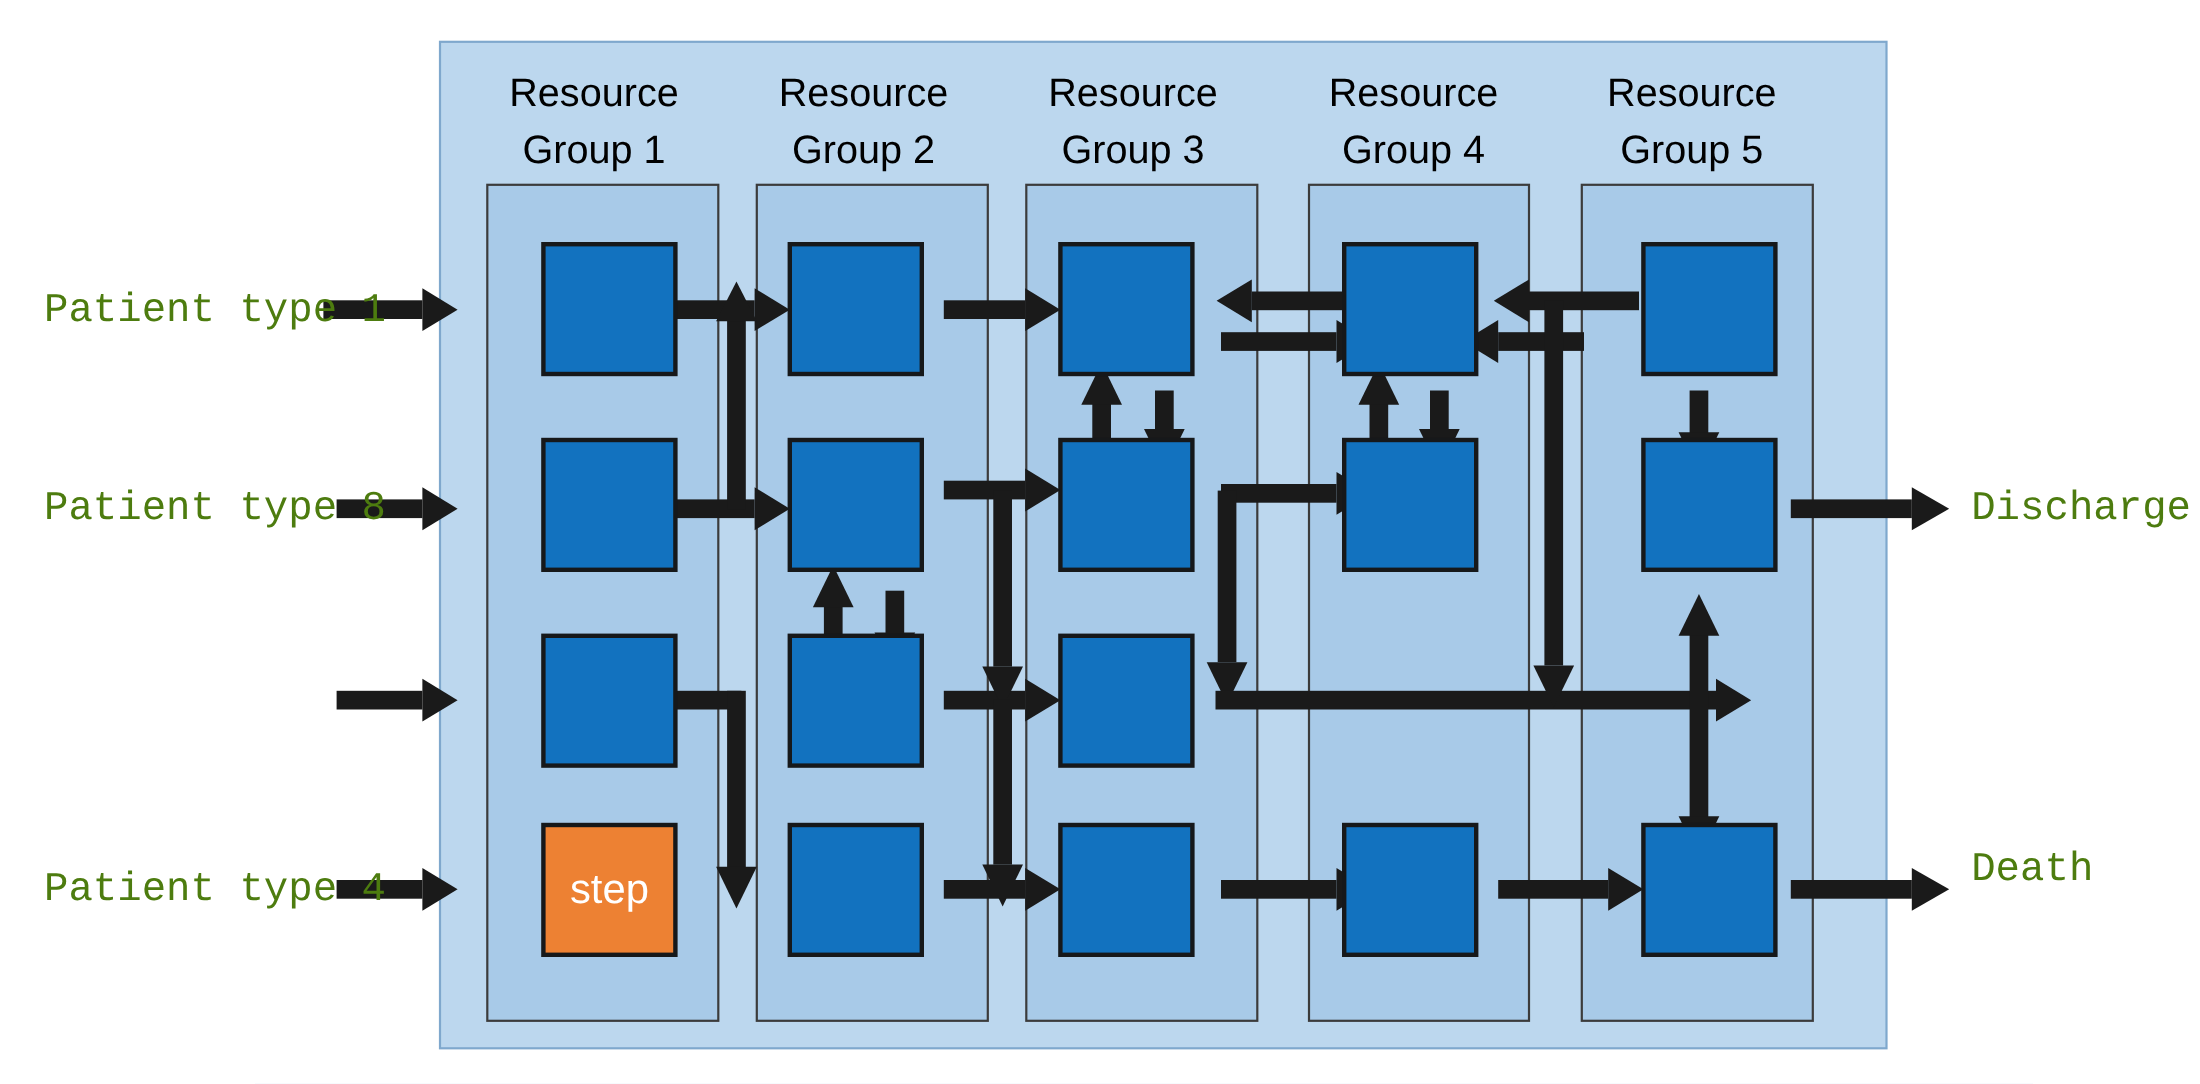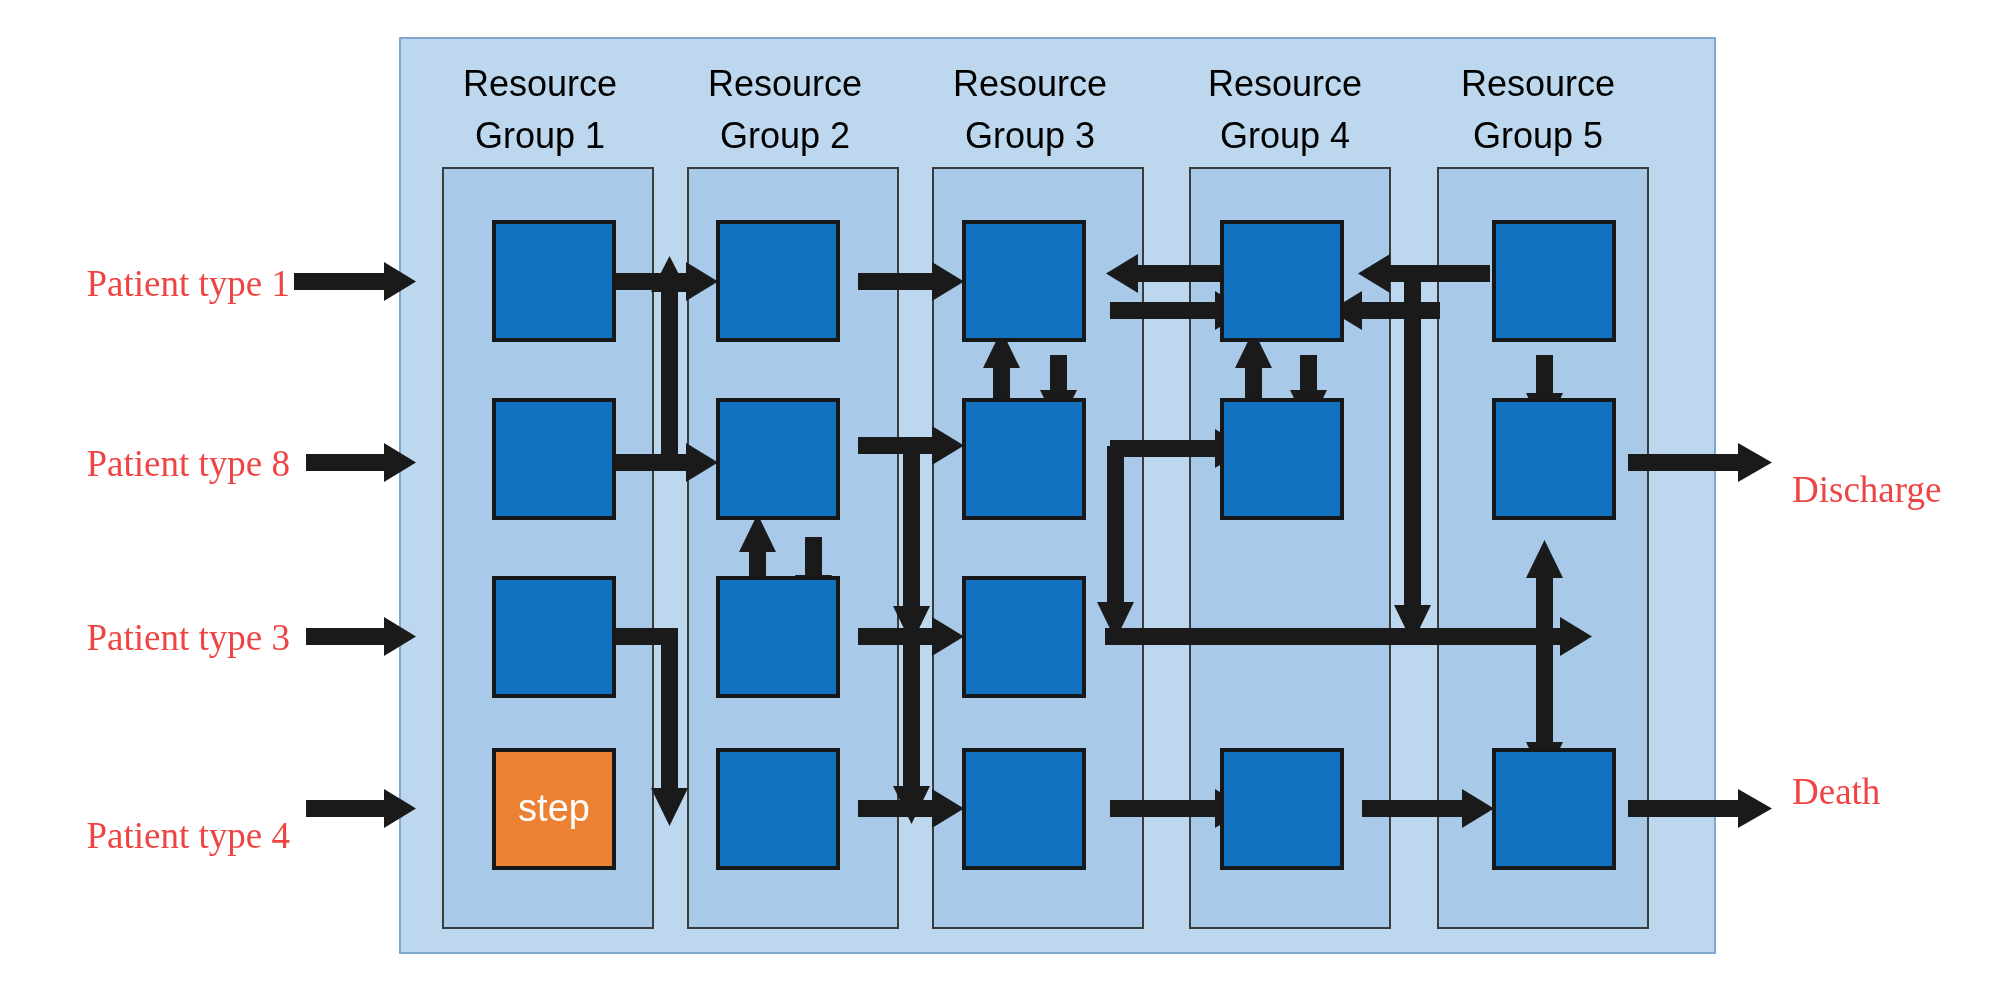--- a/index.html
+++ b/index.html
@@ -2,23 +2,23 @@
 <html><head>
 <meta charset="utf-8">
 <style>
   html,body{margin:0;padding:0;background:#ffffff;}
   body{width:2000px;height:985px;overflow:hidden;
        font-family:"Liberation Sans", sans-serif;}
   #stage{position:relative;width:2000px;height:985px;background:#ffffff;}
   svg#diagram{position:absolute;left:0;top:0;width:2000px;height:985px;display:block;}
   .side-label{
     position:absolute;
-    font-family:Liberation Serif, serif;
+    font-family:Liberation Mono, monospace;
     font-size:37px;
-    color:#ef4444;
+    color:#4d7c0f;
     white-space:nowrap;
     line-height:1;
   }
   .side-label.left{ text-align:right; }
   .rg-title{
     font-family:"Liberation Sans", sans-serif;
     font-size:36px;
     fill:#000000;
     text-anchor:middle;
   }
@@ -261,19 +261,18 @@
 
       <rect x="718" y="750" width="120" height="118" fill="#1272bf" stroke="#16181a" stroke-width="4"></rect>
       <rect x="964" y="750" width="120" height="118" fill="#1272bf" stroke="#16181a" stroke-width="4"></rect>
       <rect x="1222" y="750" width="120" height="118" fill="#1272bf" stroke="#16181a" stroke-width="4"></rect>
       <rect x="1494" y="750" width="120" height="118" fill="#1272bf" stroke="#16181a" stroke-width="4"></rect>
     </g>
   </svg>
 
   <div class="side-label left" style="left:40px; top:265px; width:250px;">Patient type 1</div>
   <div class="side-label left" style="left:40px; top:445px; width:250px;">Patient type 8</div>
-  <div class="side-label left" style="left:40px; top:619px; width:250px;">Patient type 3</div>
-  <div class="side-label left" style="left:40px; top:791px; width:250px;margin-top:26px;">Patient type 4</div>
-
-  <div class="side-label" style="left:1792px; top:471px;">Discharge</div>
+  <div class="side-label left" style="left:40px; top:791px; width:250px;">Patient type 4</div>
+
+  <div class="side-label" style="left:1792px; top:445px;">Discharge</div>
   <div class="side-label" style="left:1792px; top:773px;">Death</div>
 
 </div>
 
 </body></html>

